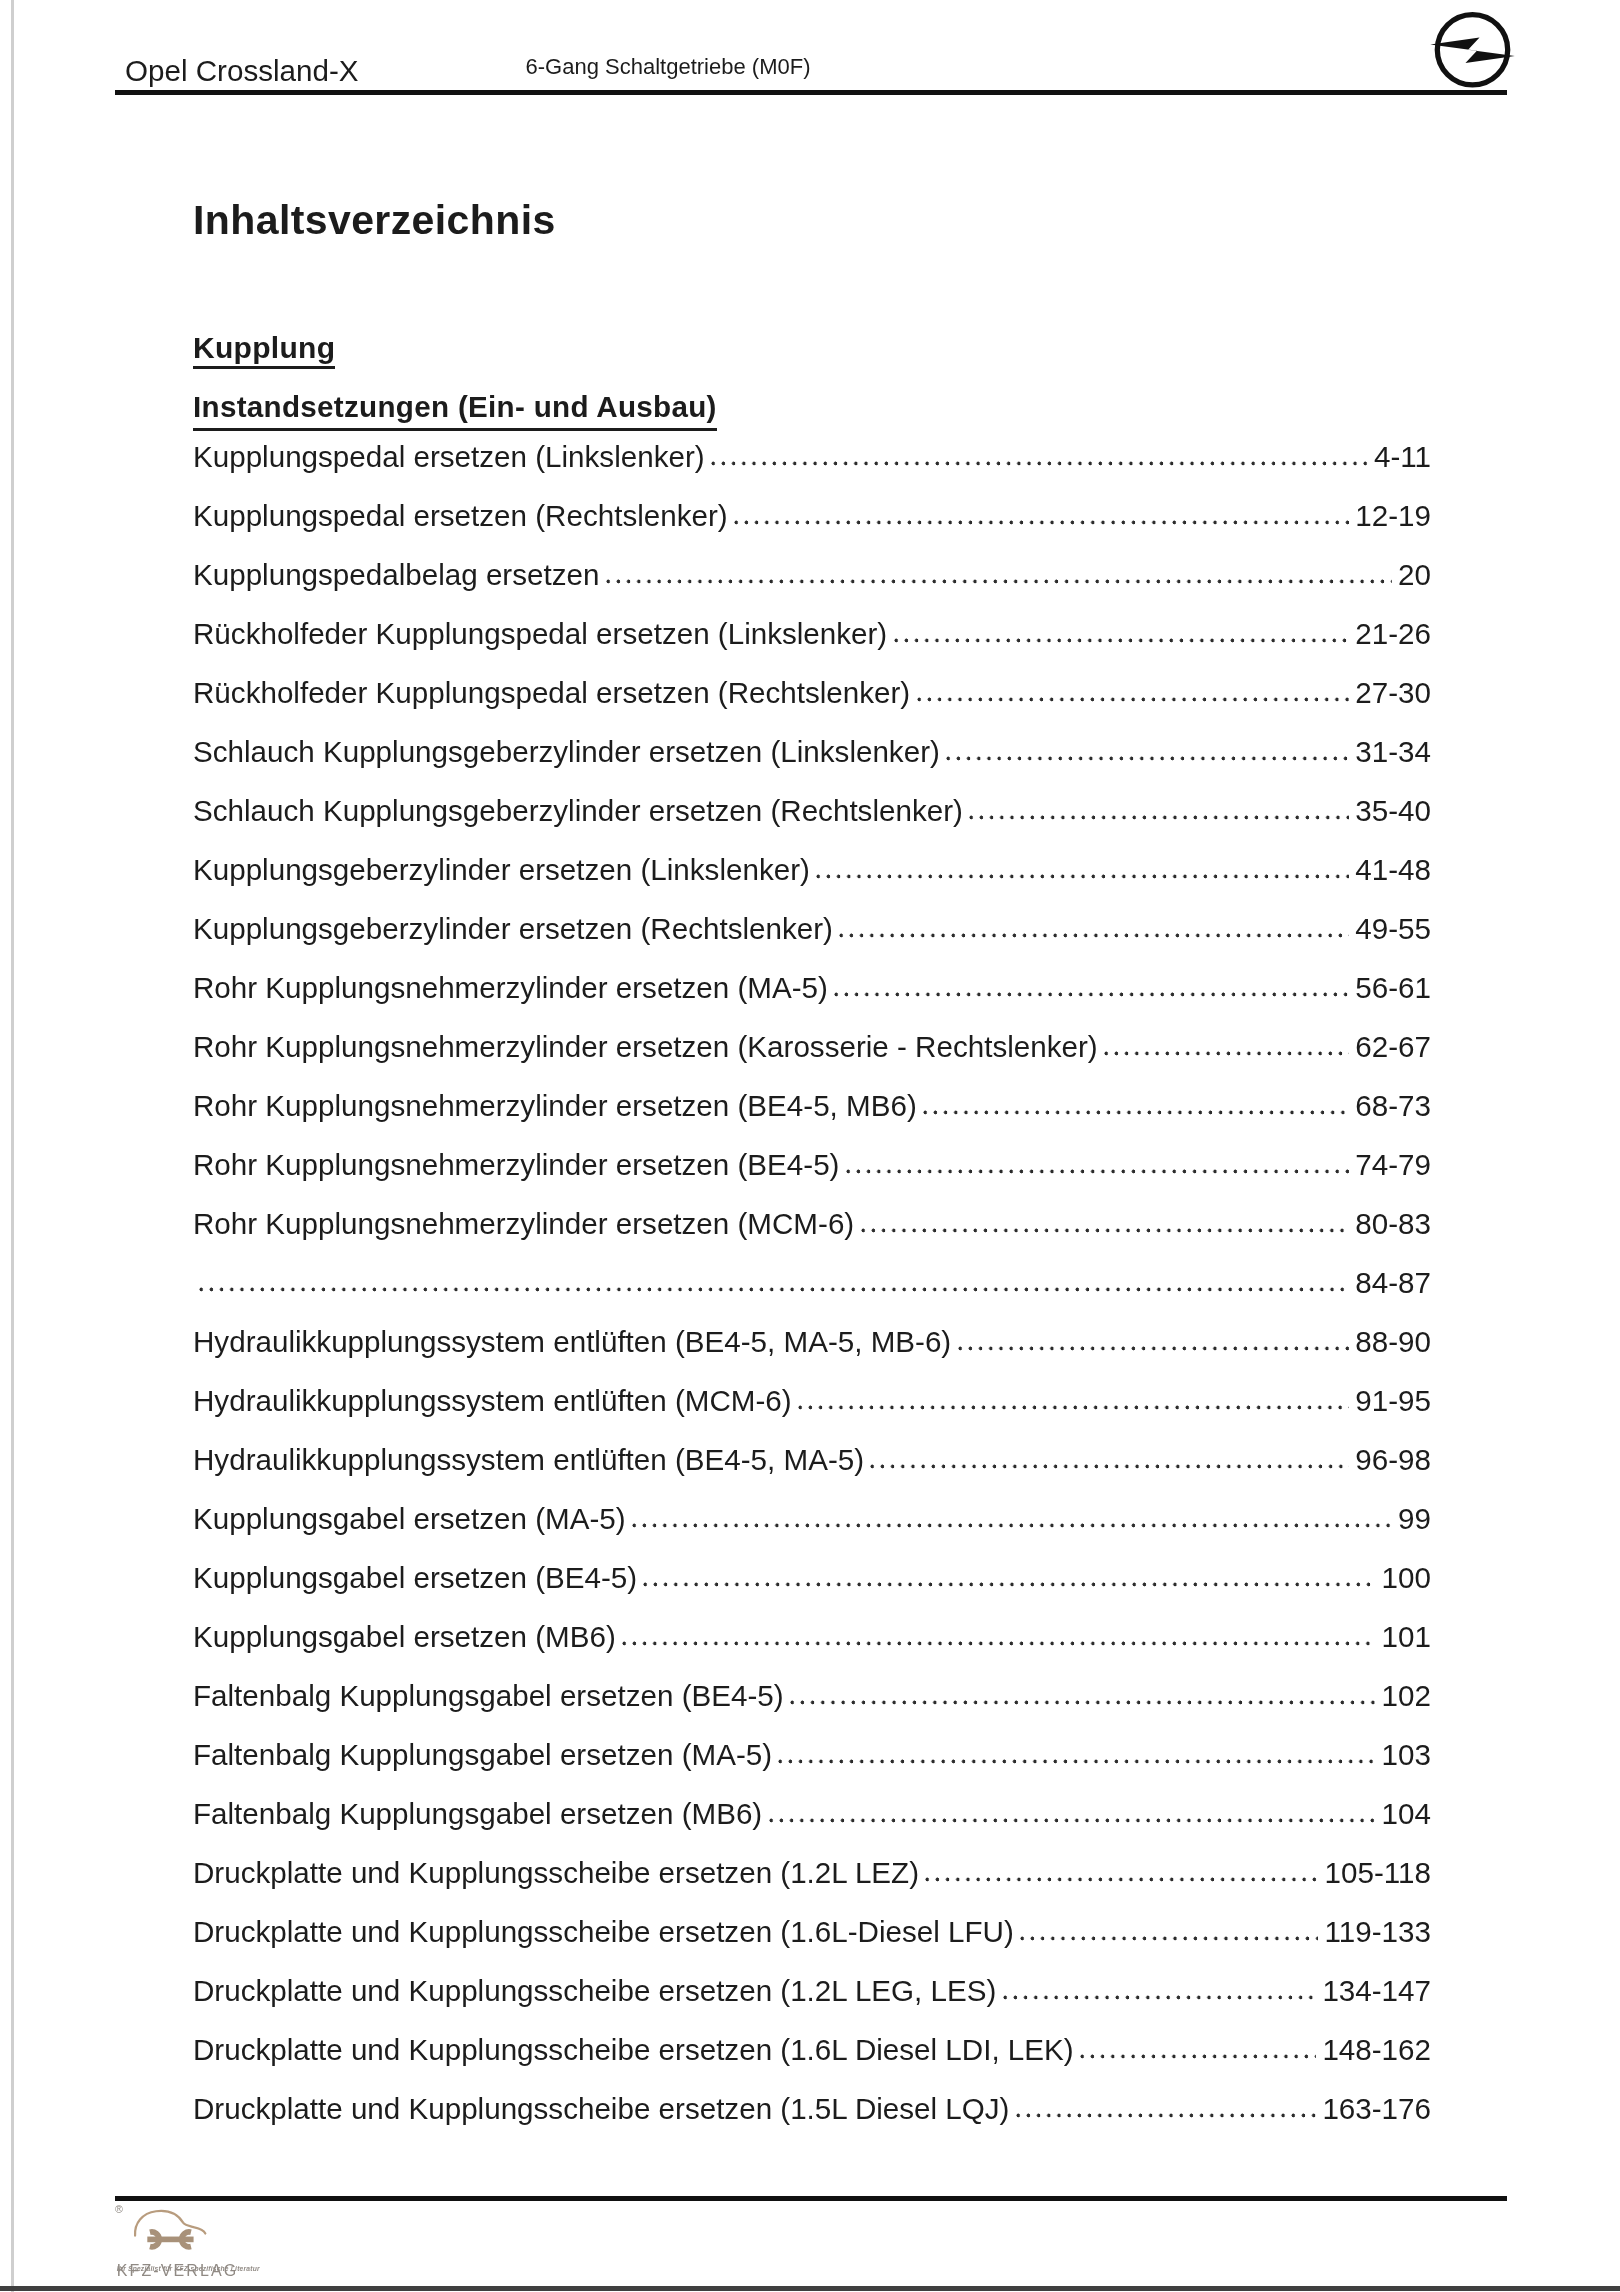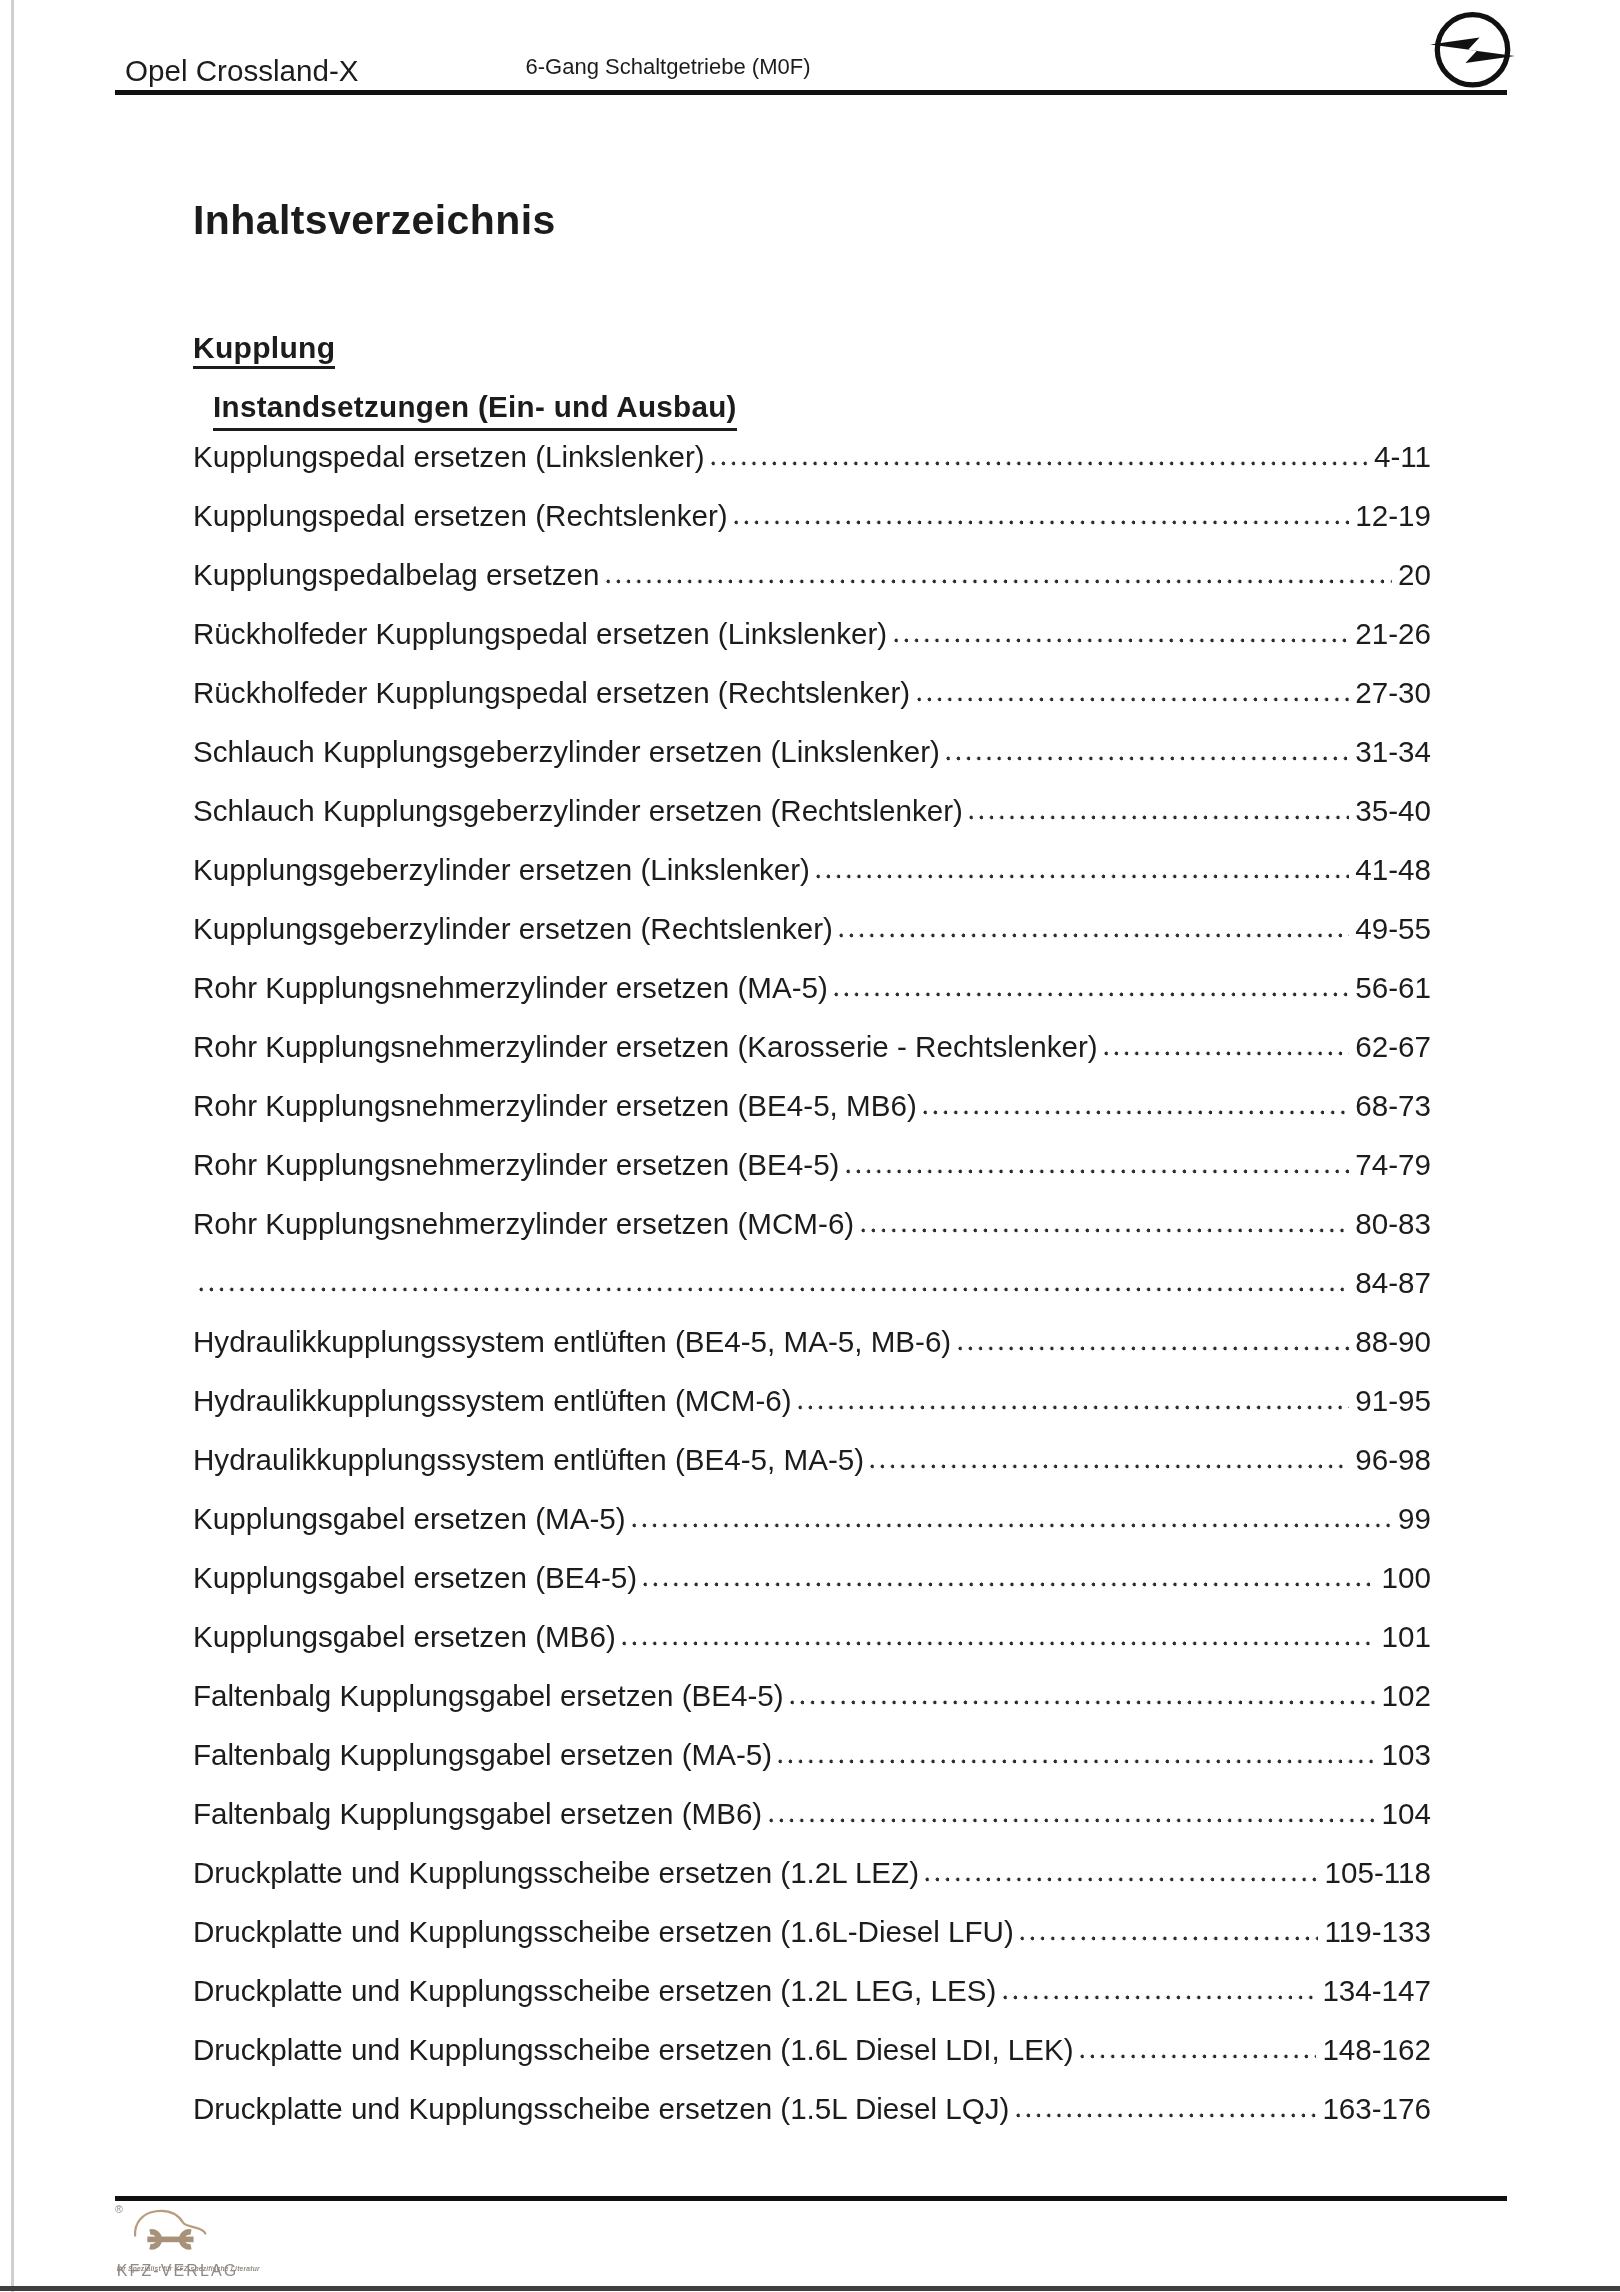--- a/index.html
+++ b/index.html
@@ -16,21 +16,21 @@
   .hdr-left{position:absolute;left:125px;top:54px;font-size:29.6px;white-space:nowrap;}
   .hdr-center{position:absolute;left:0;top:54px;width:1336px;text-align:center;font-size:22px;white-space:nowrap;}
   .hdr-rule{position:absolute;left:115px;top:90px;width:1392px;height:4.5px;background:var(--rule,#111);}
   .opel-logo{position:absolute;left:1426px;top:3.6px;width:93px;height:88px;}
 
   
   .page-title{position:absolute;left:193px;top:197px;font-size:41px;font-weight:bold;letter-spacing:0.4px;}
   .sec-main{position:absolute;left:193px;top:331px;font-size:30px;font-weight:bold;
     border-bottom:3.6px solid var(--text,#1c1c1c);padding-bottom:1px;letter-spacing:0.3px;}
   .sec-sub{position:absolute;left:193px;top:390px;font-size:29.6px;font-weight:bold;
-    border-bottom:3.6px solid var(--text,#1c1c1c);padding-bottom:3.6px;letter-spacing:0.3px;margin-left:20px;}
+    border-bottom:3.6px solid var(--text,#1c1c1c);padding-bottom:3.6px;letter-spacing:0.3px;}
 
   
   .toc{position:absolute;left:193px;top:437px;width:1238px;}
   .toc-row{display:flex;align-items:baseline;height:59px;font-size:29.6px;}
   .toc-title{white-space:nowrap;}
   .toc-pages{white-space:nowrap;}
   .leader{flex:1;min-width:27px;height:29.6px;align-self:baseline;position:relative;}
   .leader::after{
     content:"";position:absolute;left:6.3px;right:6.3px;bottom:0.9px;height:4.5px;
     background-image:radial-gradient(circle at 2.2px 2.2px,#2b2b2b 1.5px,transparent 2px);

